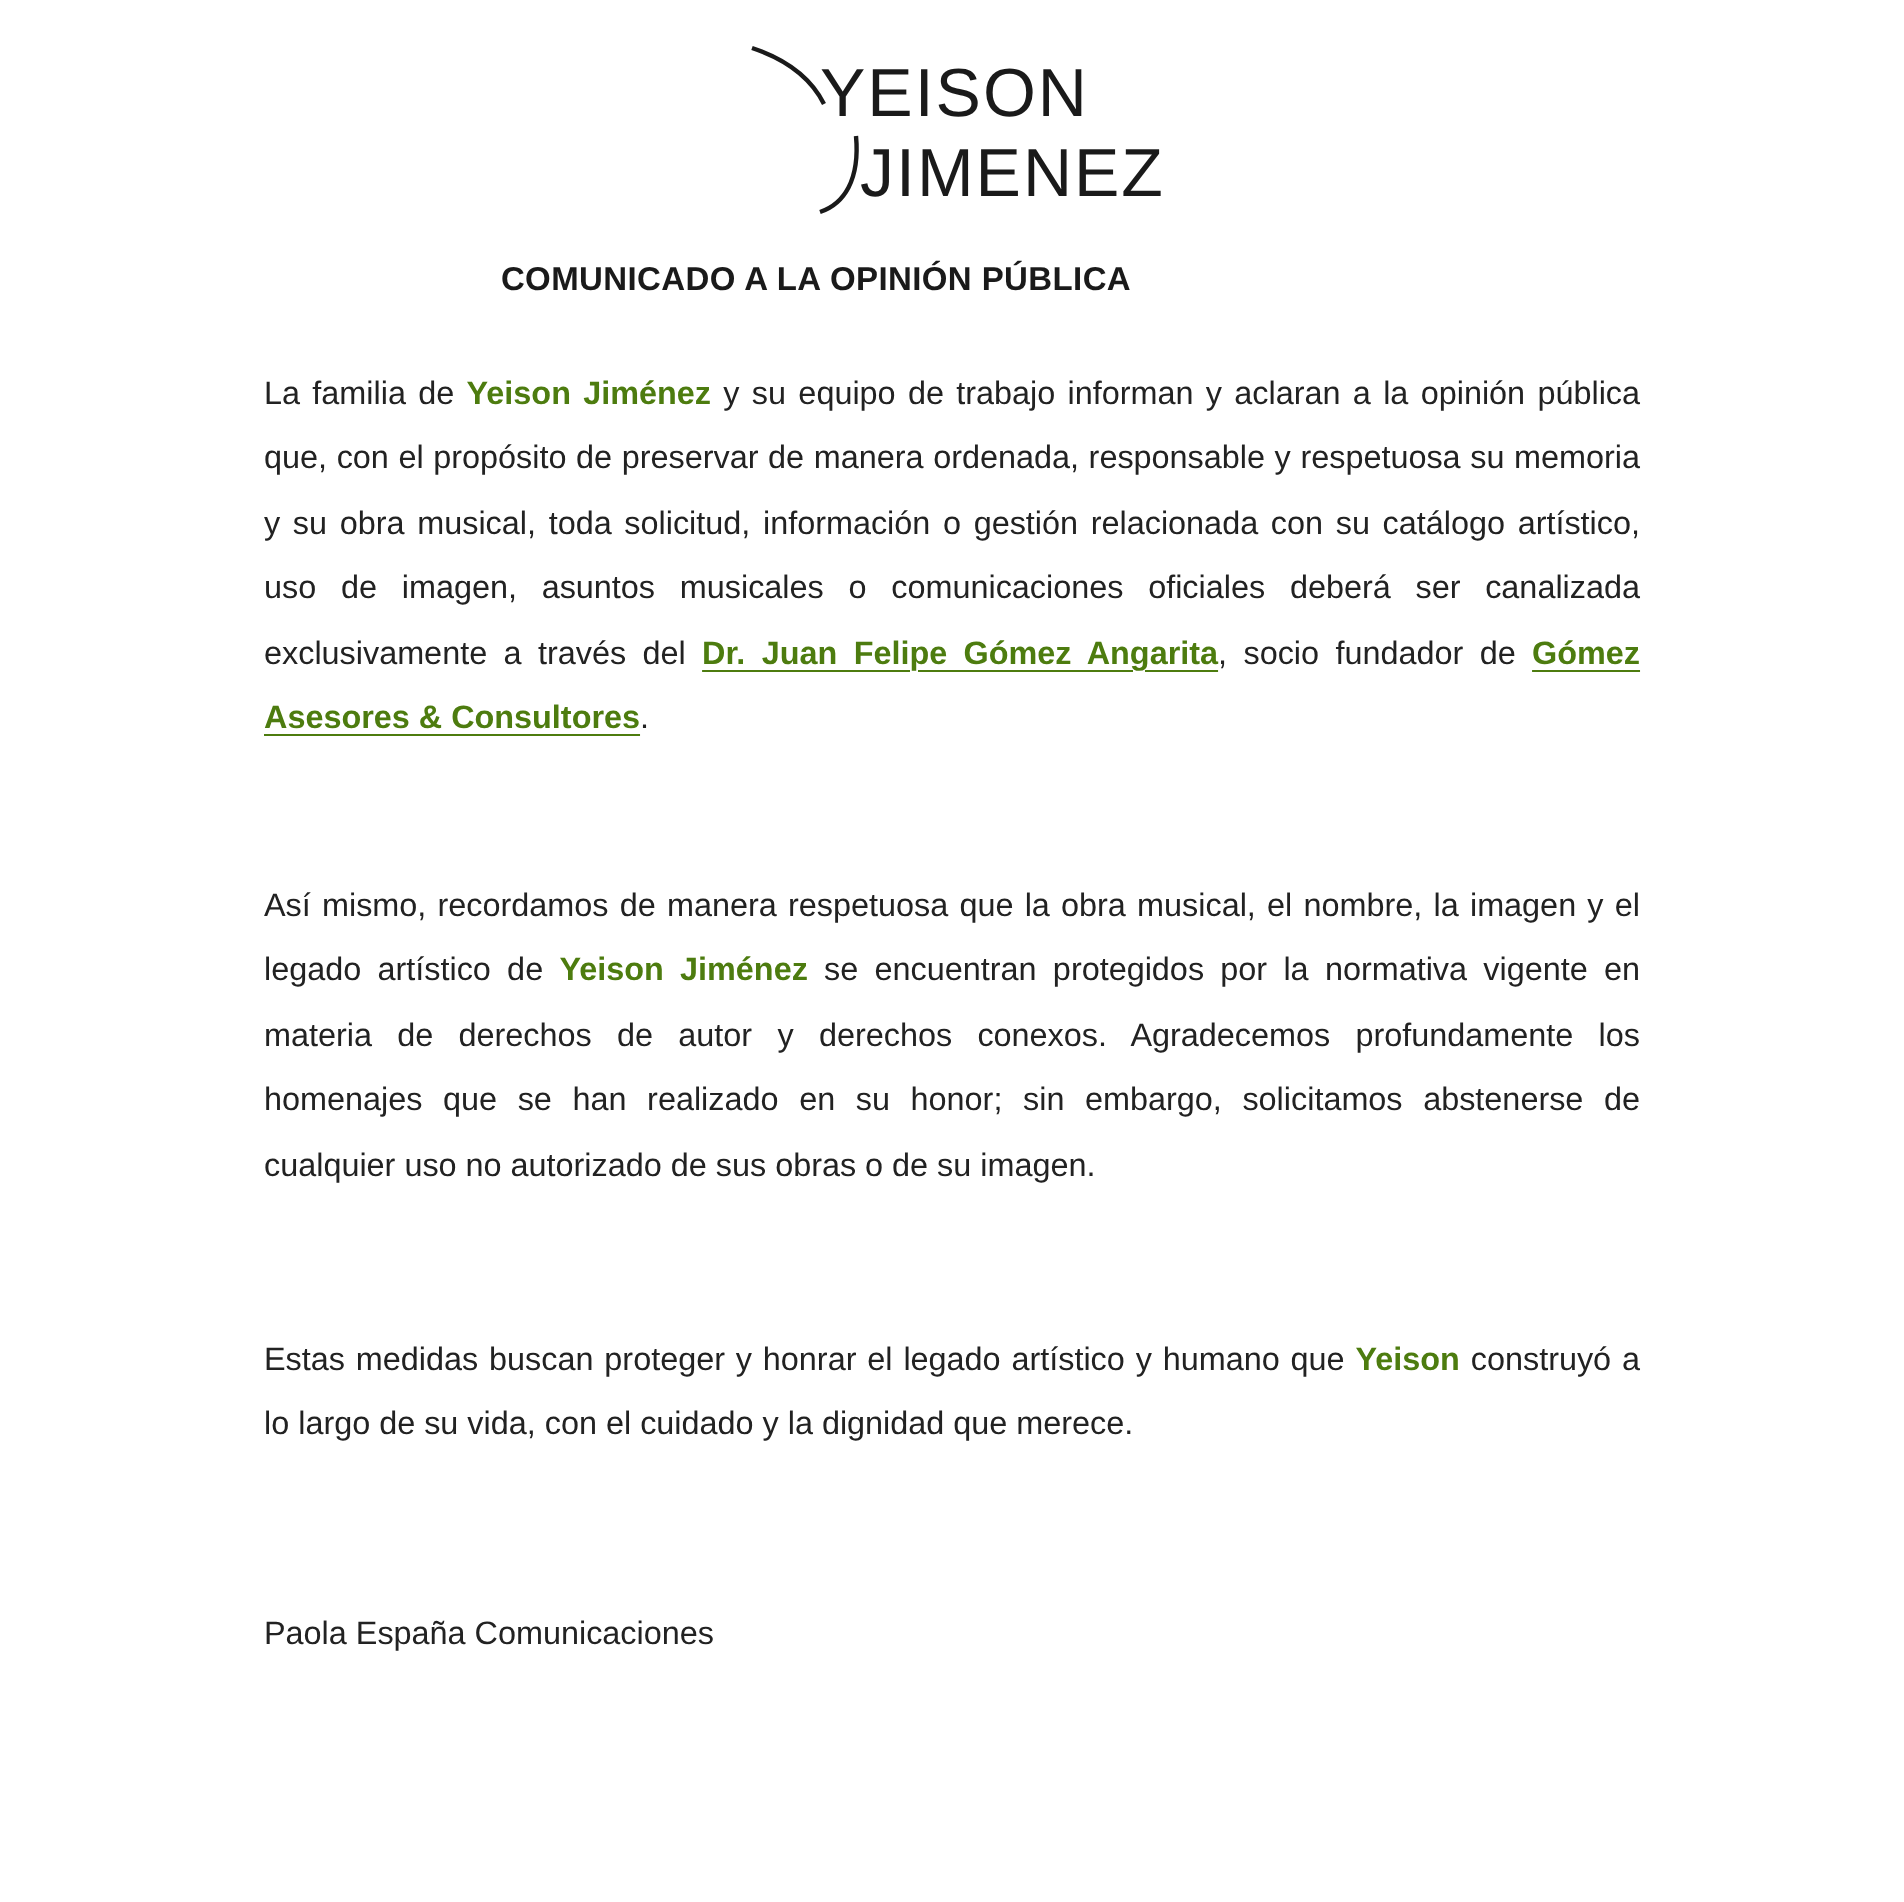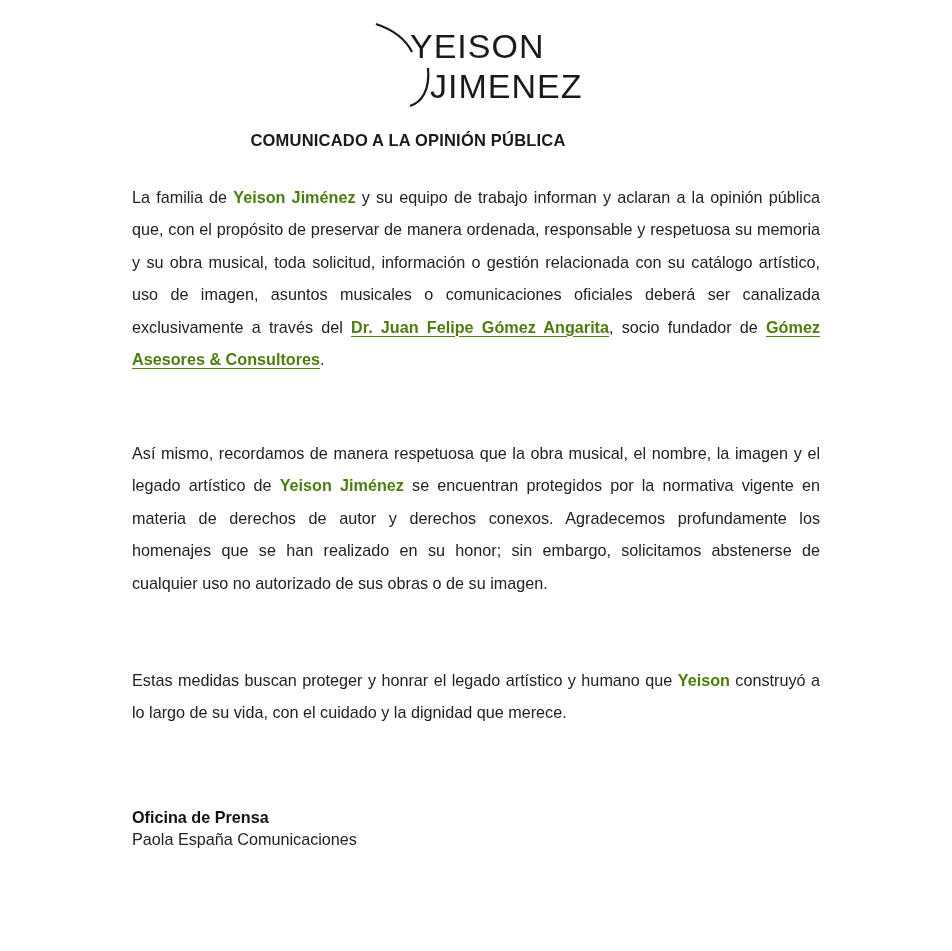--- a/index.html
+++ b/index.html
@@ -30,15 +30,14 @@
 
 <div class="title">COMUNICADO A LA OPINIÓN PÚBLICA</div>
 
 <div class="para p1"><span>La familia de </span><b>Yeison Jiménez</b><span> y su equipo de trabajo informan y aclaran a la opinión pública que, con el propósito de preservar de manera ordenada, responsable y respetuosa su memoria y su obra musical, toda solicitud, información o gestión relacionada con su catálogo artístico, uso de imagen, asuntos musicales o comunicaciones oficiales deberá ser canalizada exclusivamente a través del </span><b class="ul">Dr. Juan Felipe Gómez Angarita</b><span>, socio fundador de </span><b class="ul">Gómez Asesores &amp; Consultores</b><span>.</span></div>
 
 <div class="para p2"><span>Así mismo, recordamos de manera respetuosa que la obra musical, el nombre, la imagen y el legado artístico de </span><b>Yeison Jiménez</b><span> se encuentran protegidos por la normativa vigente en materia de derechos de autor y derechos conexos. Agradecemos profundamente los homenajes que se han realizado en su honor; sin embargo, solicitamos abstenerse de cualquier uso no autorizado de sus obras o de su imagen.</span></div>
 
 <div class="para p3"><span>Estas medidas buscan proteger y honrar el legado artístico y humano que </span><b>Yeison</b><span> construyó a lo largo de su vida, con el cuidado y la dignidad que merece.</span></div>
 
 <div class="sig">
-  <div class="office">Oficina de Prensa</div>
   <div>Paola España Comunicaciones</div>
 </div>
 
 </body></html>

